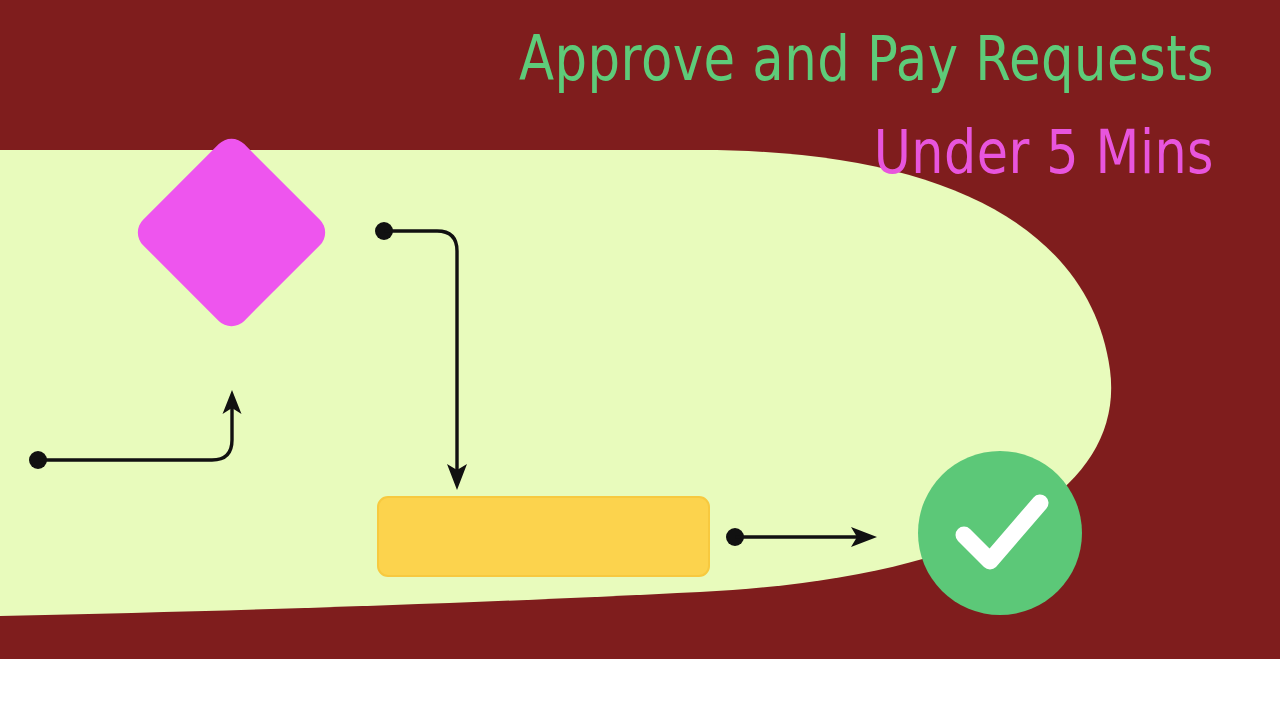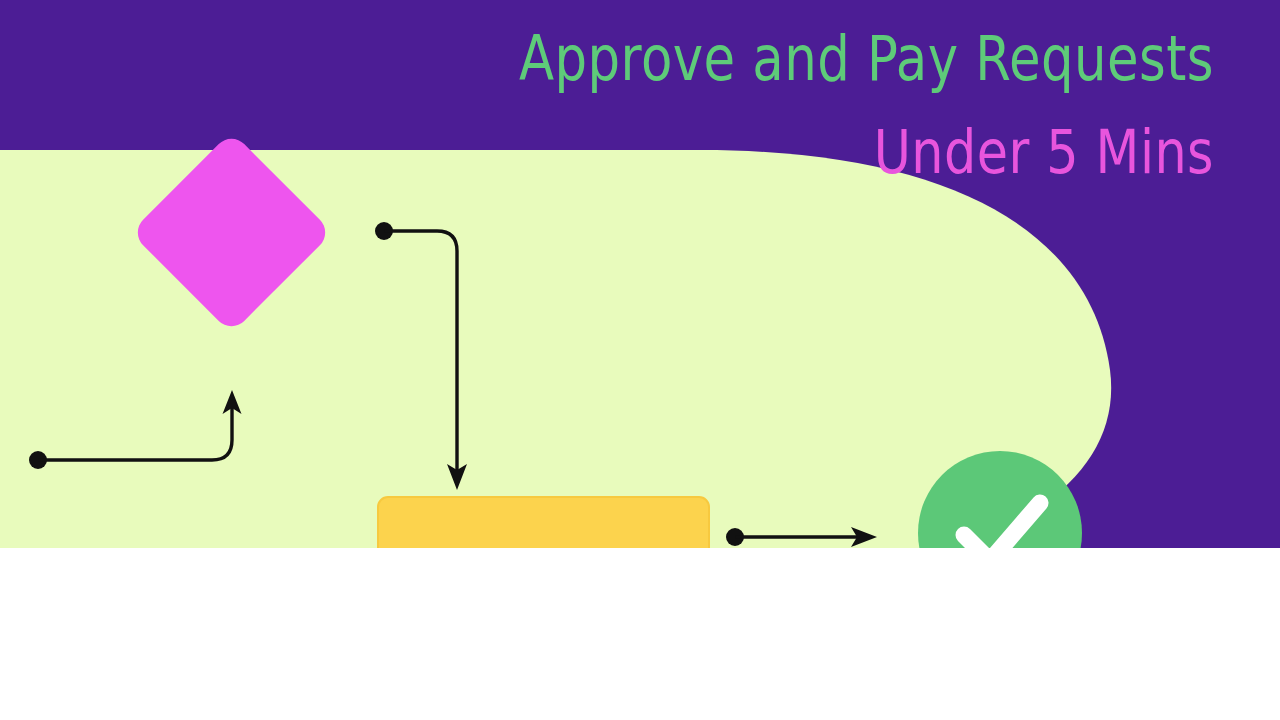--- a/index.html
+++ b/index.html
@@ -4,23 +4,23 @@
 <title>Approve and Pay Requests</title>
 <style>
   html, body {
     margin: 0;
     padding: 0;
     background: #ffffff;
   }
   #stage {
     position: relative;
     width: 1280px;
-    height: 548px;
+    height: 659px;
     overflow: hidden;
-    background: #4c1d95;
+    background: #7f1d1d;
     font-family: "Liberation Sans", "DejaVu Sans", sans-serif;
   }
 
   
   .bg-layer {
     position: absolute;
     inset: 0;
     width: 1280px;
     height: 720px;
   }

